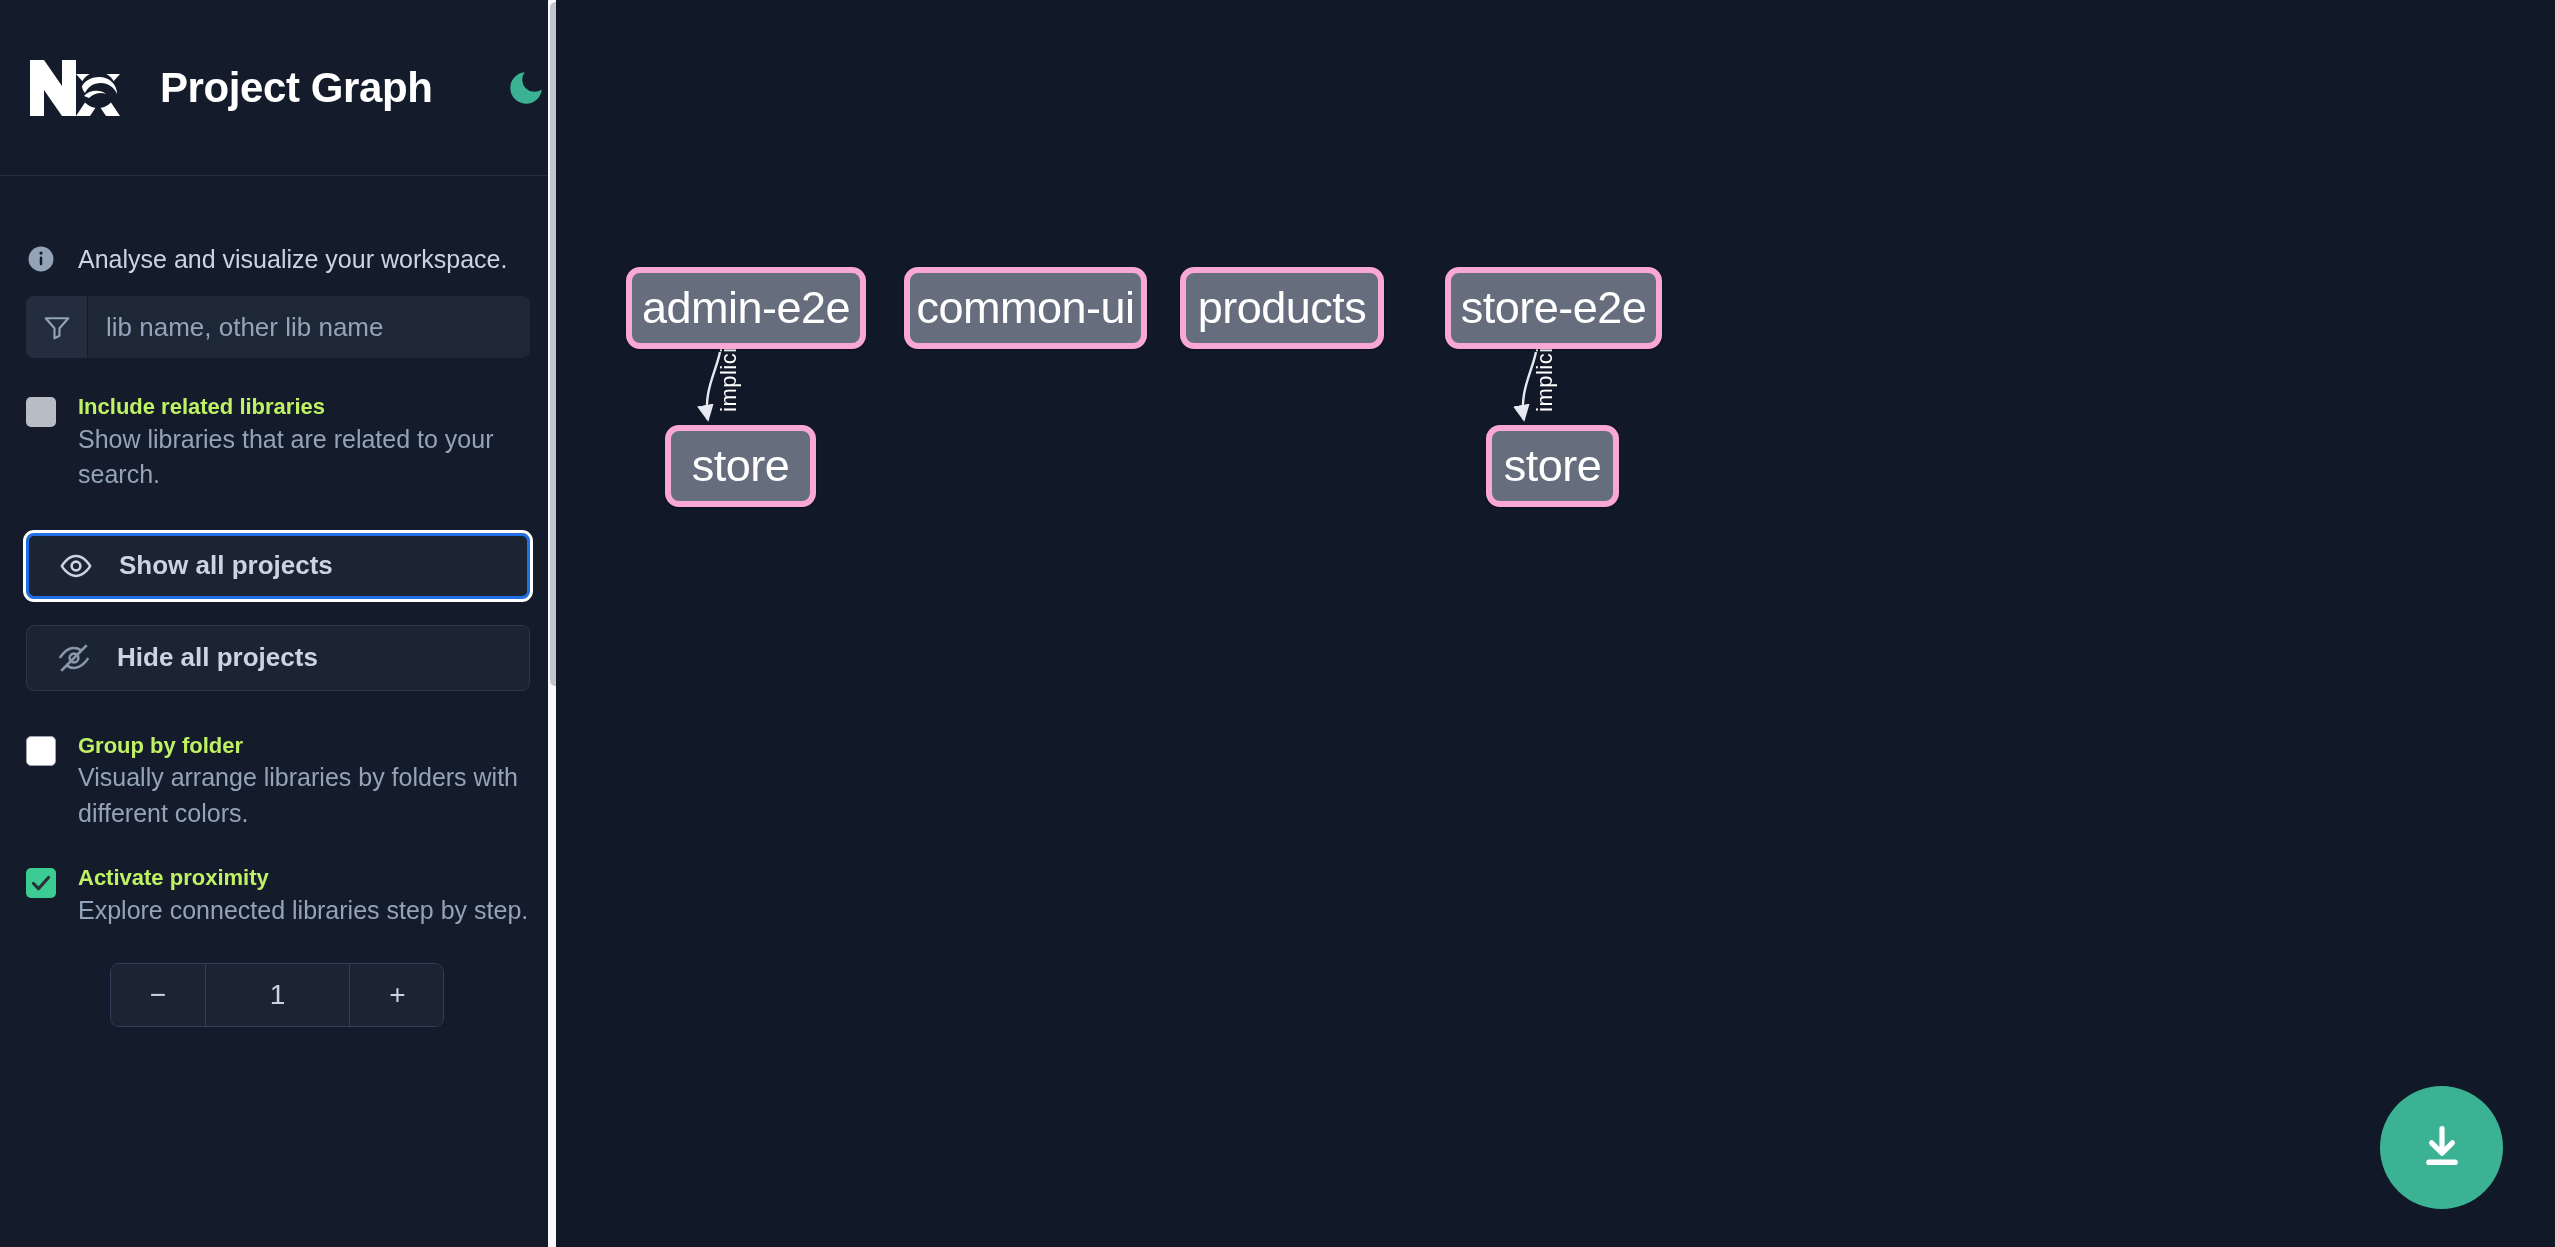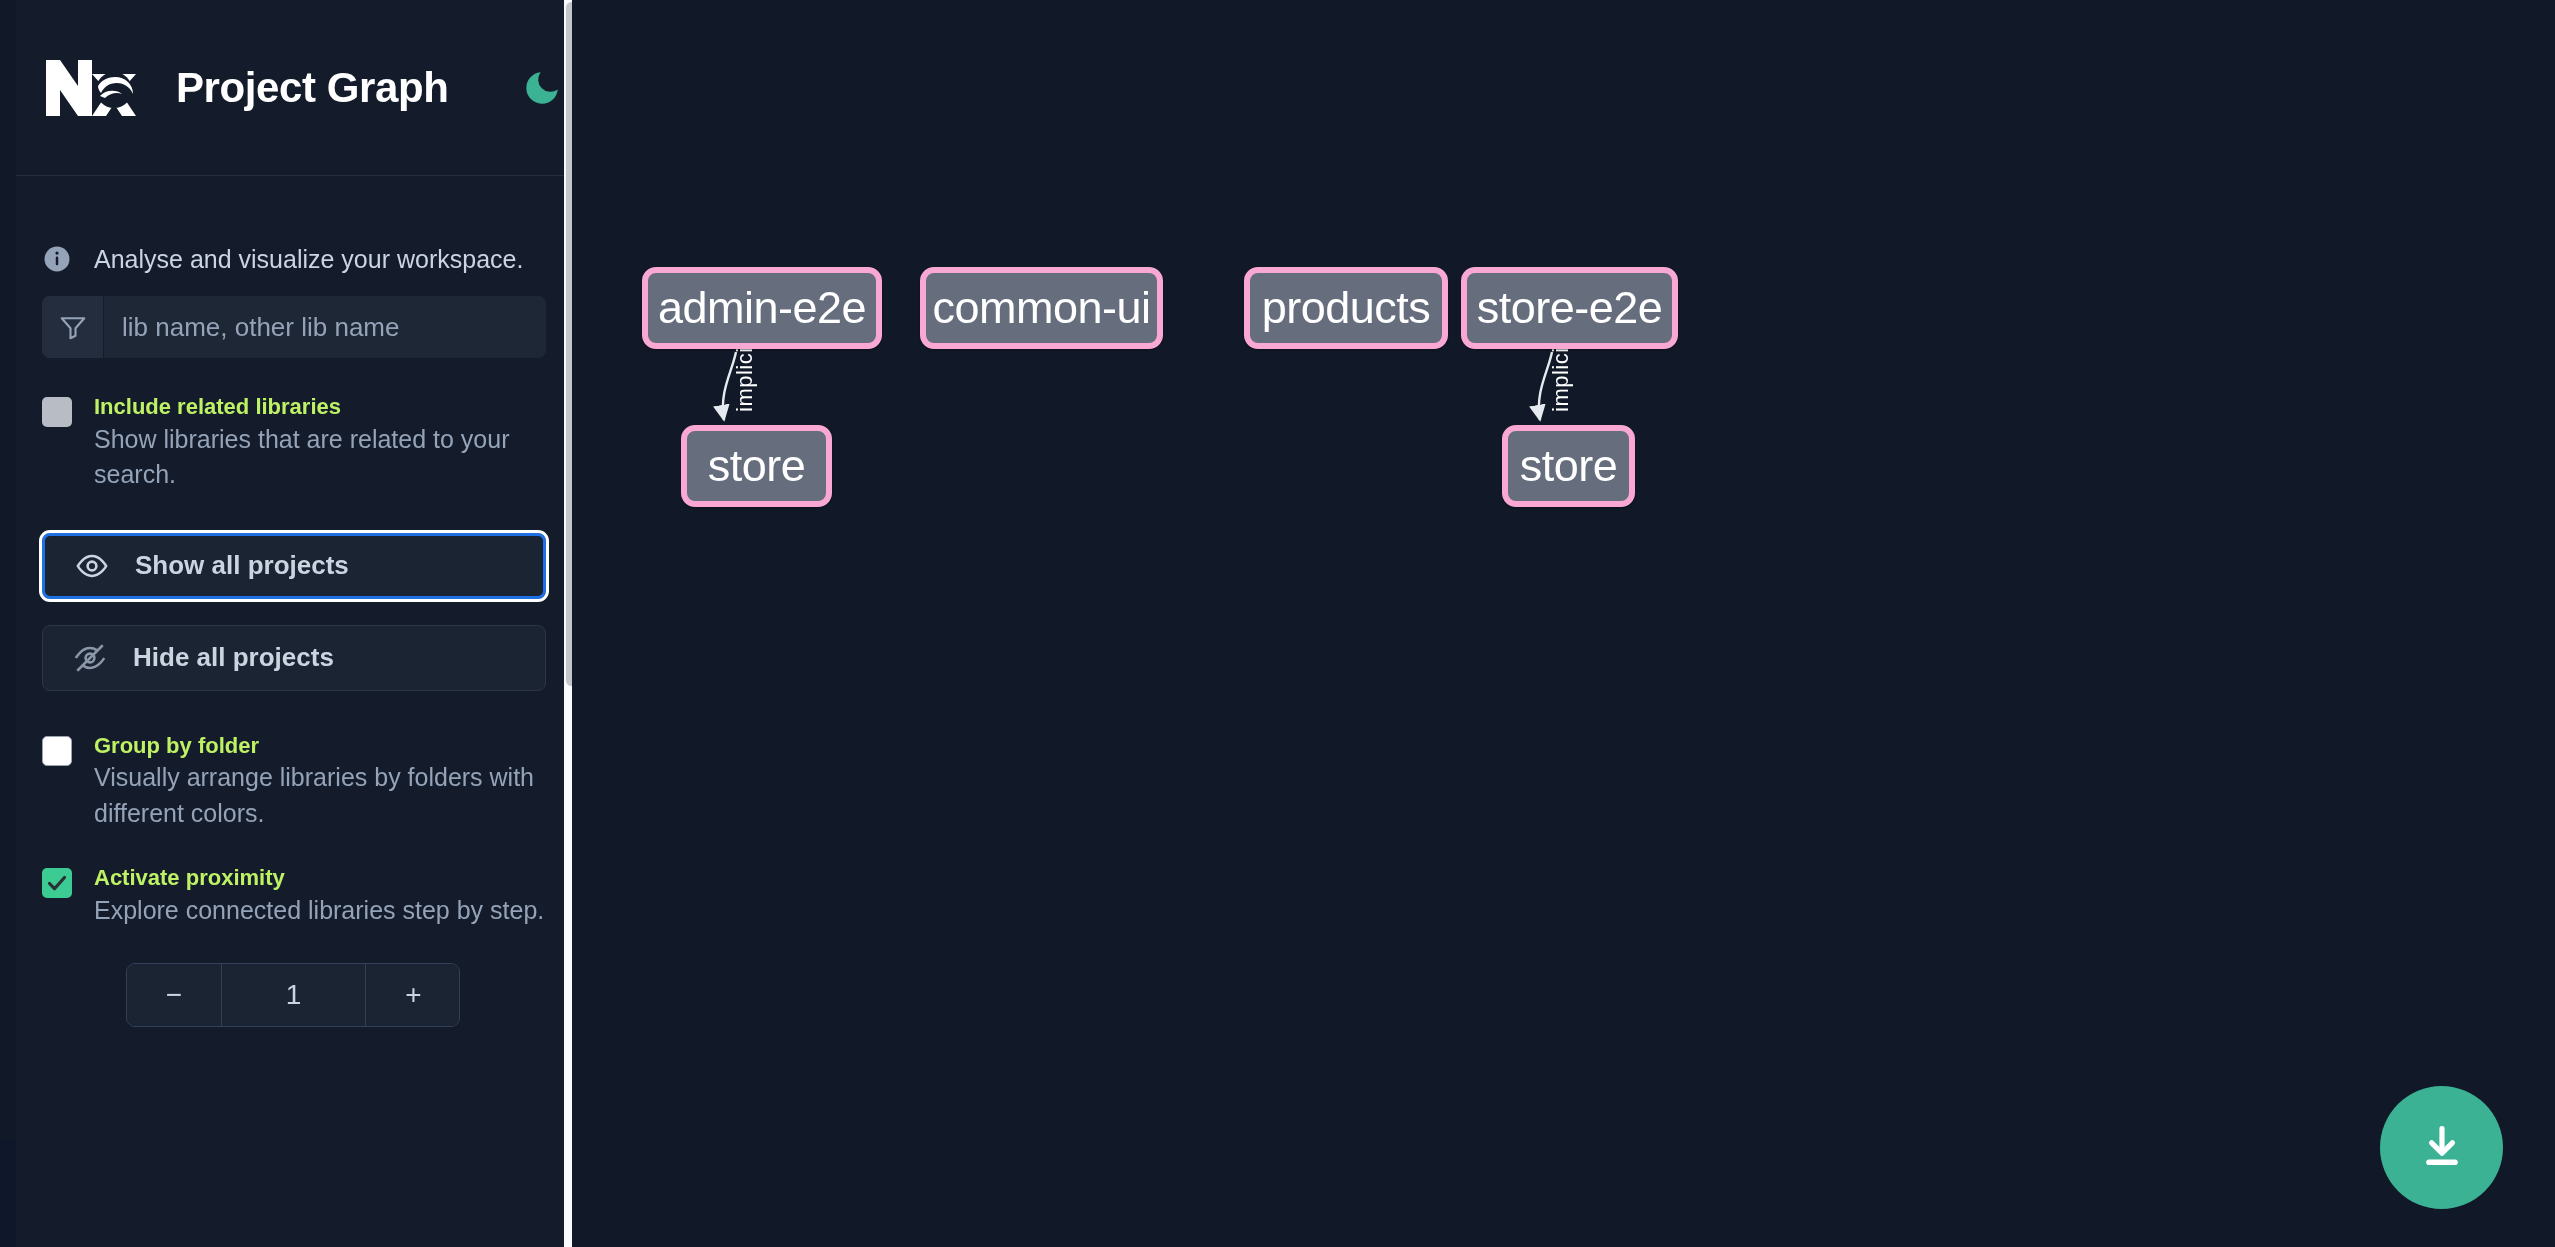--- a/index.html
+++ b/index.html
@@ -12,21 +12,20 @@
     background: #0f172a;
     font-family: "Liberation Sans", sans-serif;
   }
 
   #app {
     position: relative;
     width: 2555px;
     height: 1140px;
     display: flex;
     background: #111827;
-    padding-left: 16px;
   }
 
   
   #sidebar {
     position: relative;
     width: 556px;
     height: 1247px;
     background: #141c2b;
     flex: 0 0 556px;
     overflow: hidden;
@@ -423,21 +422,21 @@
       <path d="M 164 352 C 160 372 147 392 152 420" fill="none" stroke="#e6eaf0" stroke-width="2.4" marker-end="url(#arrow)"></path>
 
       <path d="M 980 352 C 976 372 963 392 968 420" fill="none" stroke="#e6eaf0" stroke-width="2.4" marker-end="url(#arrow)"></path>
     </svg>
 
     <div class="edge-label" style="left:160px; top:412px;">implicit</div>
     <div class="edge-label" style="left:976px; top:412px;">implicit</div>
 
     <div class="node" style="left:70px;  top:267px; width:240px; height:82px;">admin-e2e</div>
     <div class="node" style="left:348px; top:267px; width:243px; height:82px;">common-ui</div>
-    <div class="node" style="left:672px; top:267px; width:204px; height:82px;">products</div>
+    <div class="node" style="left:624px; top:267px; width:204px; height:82px;">products</div>
     <div class="node" style="left:889px; top:267px; width:217px; height:82px;">store-e2e</div>
     <div class="node" style="left:109px; top:425px; width:151px; height:82px;">store</div>
     <div class="node" style="left:930px; top:425px; width:133px; height:82px;">store</div>
 
     <button class="fab">
       <svg viewBox="0 0 24 24" xmlns="http://www.w3.org/2000/svg">
         <path d="M12 3v11" stroke="#ffffff" stroke-width="2.4" stroke-linecap="round" fill="none"></path>
         <path d="M7.2 9.6L12 14.4l4.8-4.8" stroke="#ffffff" stroke-width="2.4" stroke-linecap="round" stroke-linejoin="round" fill="none"></path>
         <path d="M6 18.6h12" stroke="#ffffff" stroke-width="2.6" stroke-linecap="round" fill="none"></path>
       </svg>

